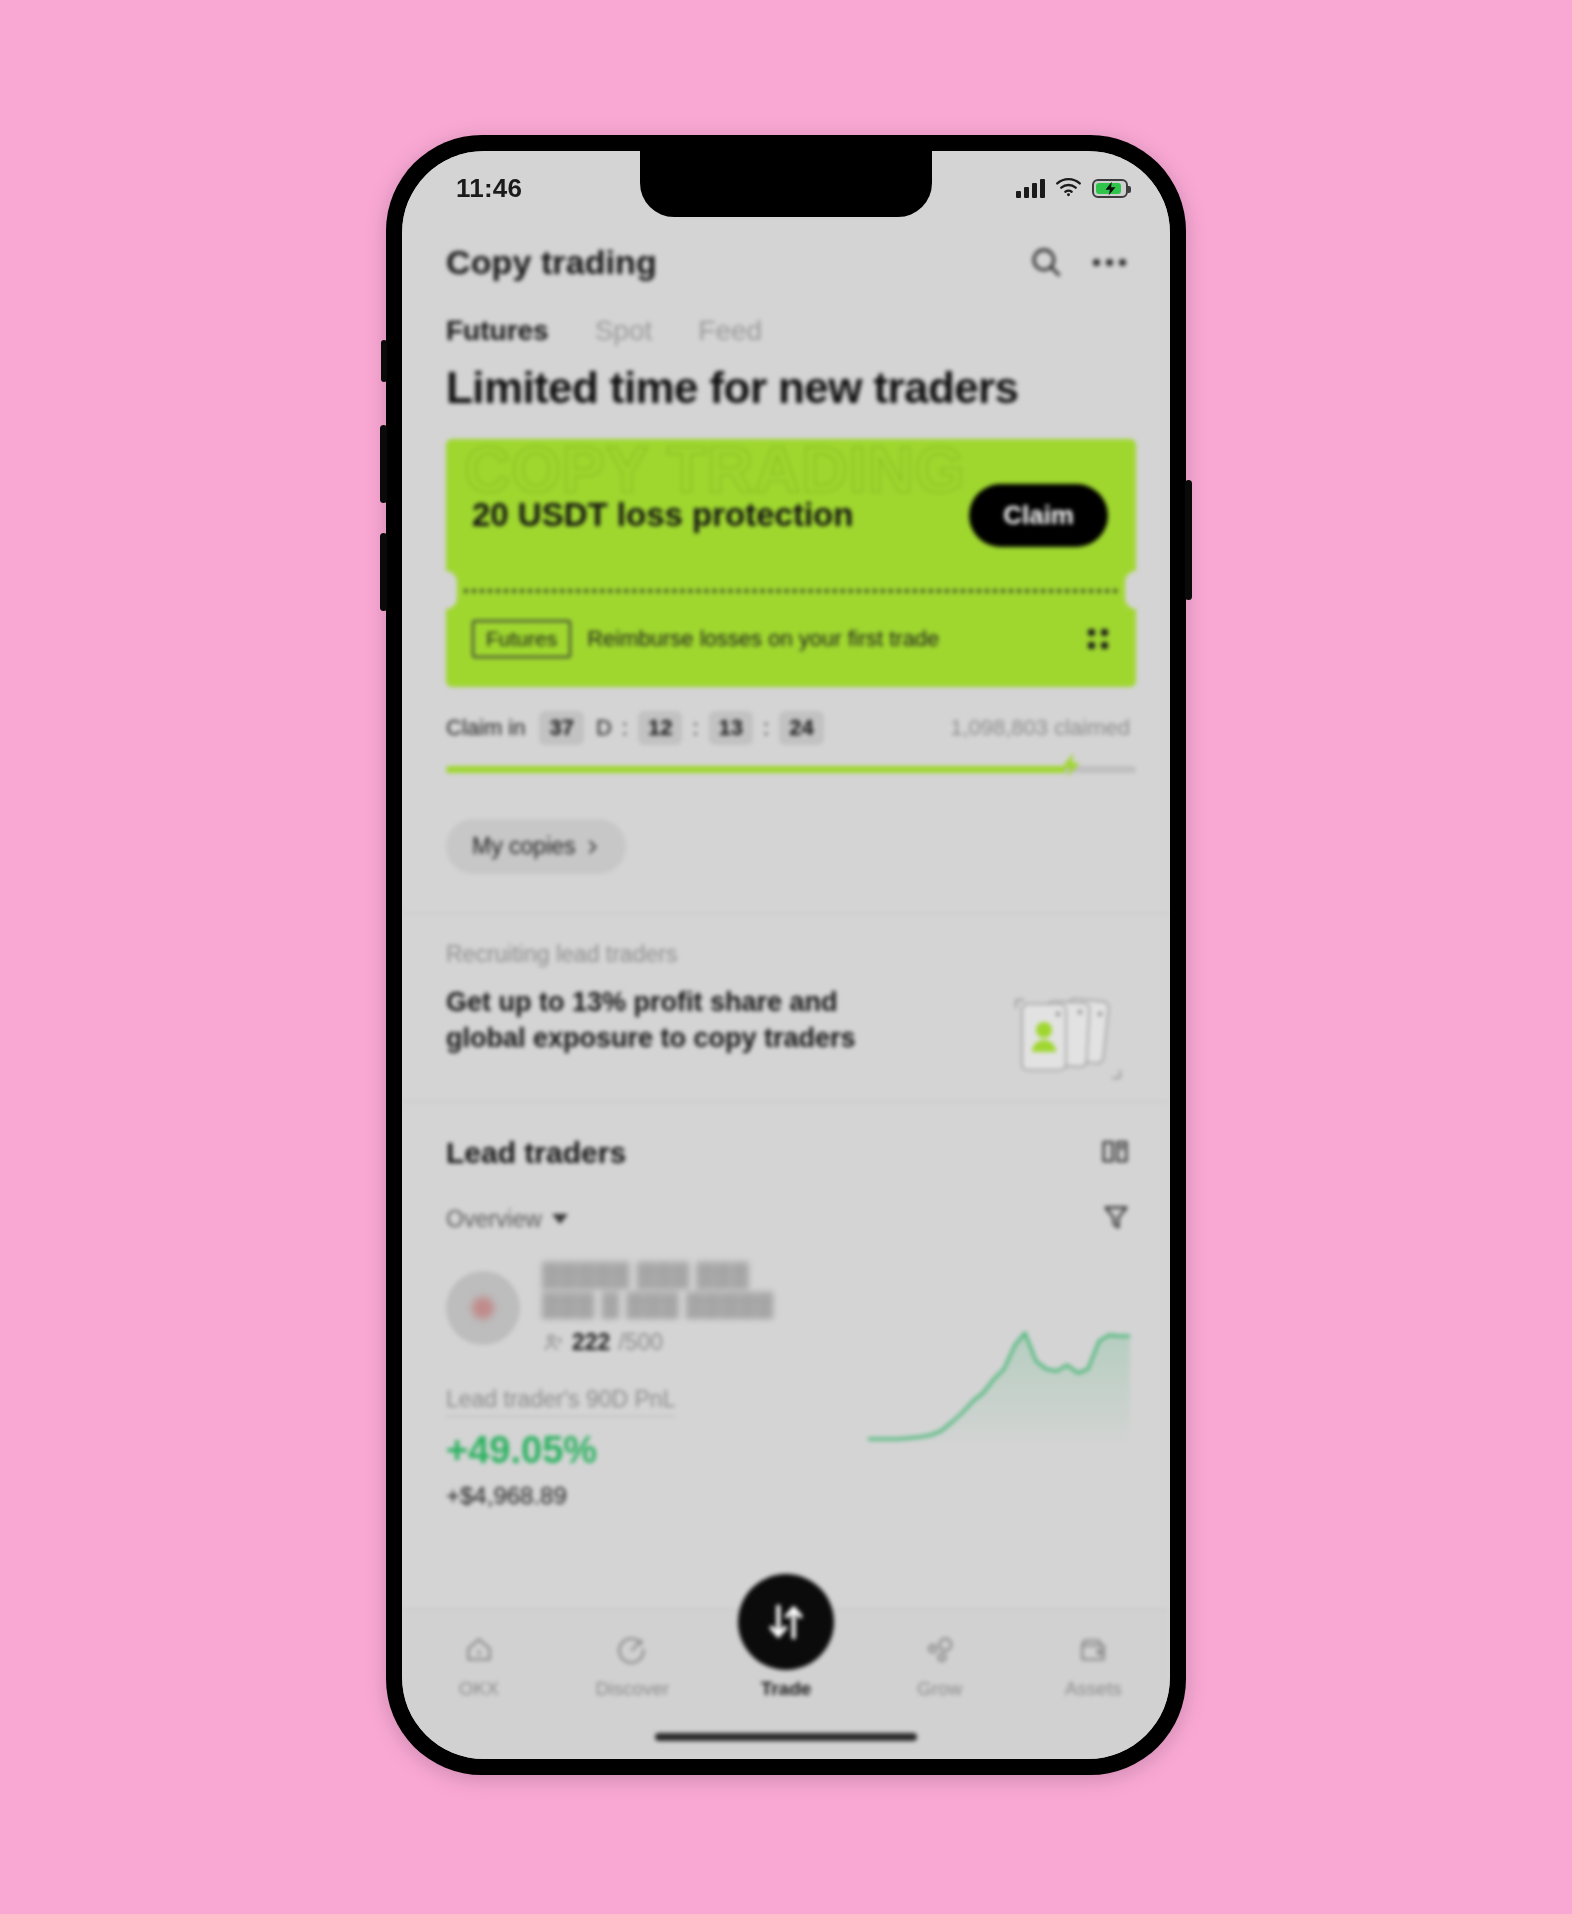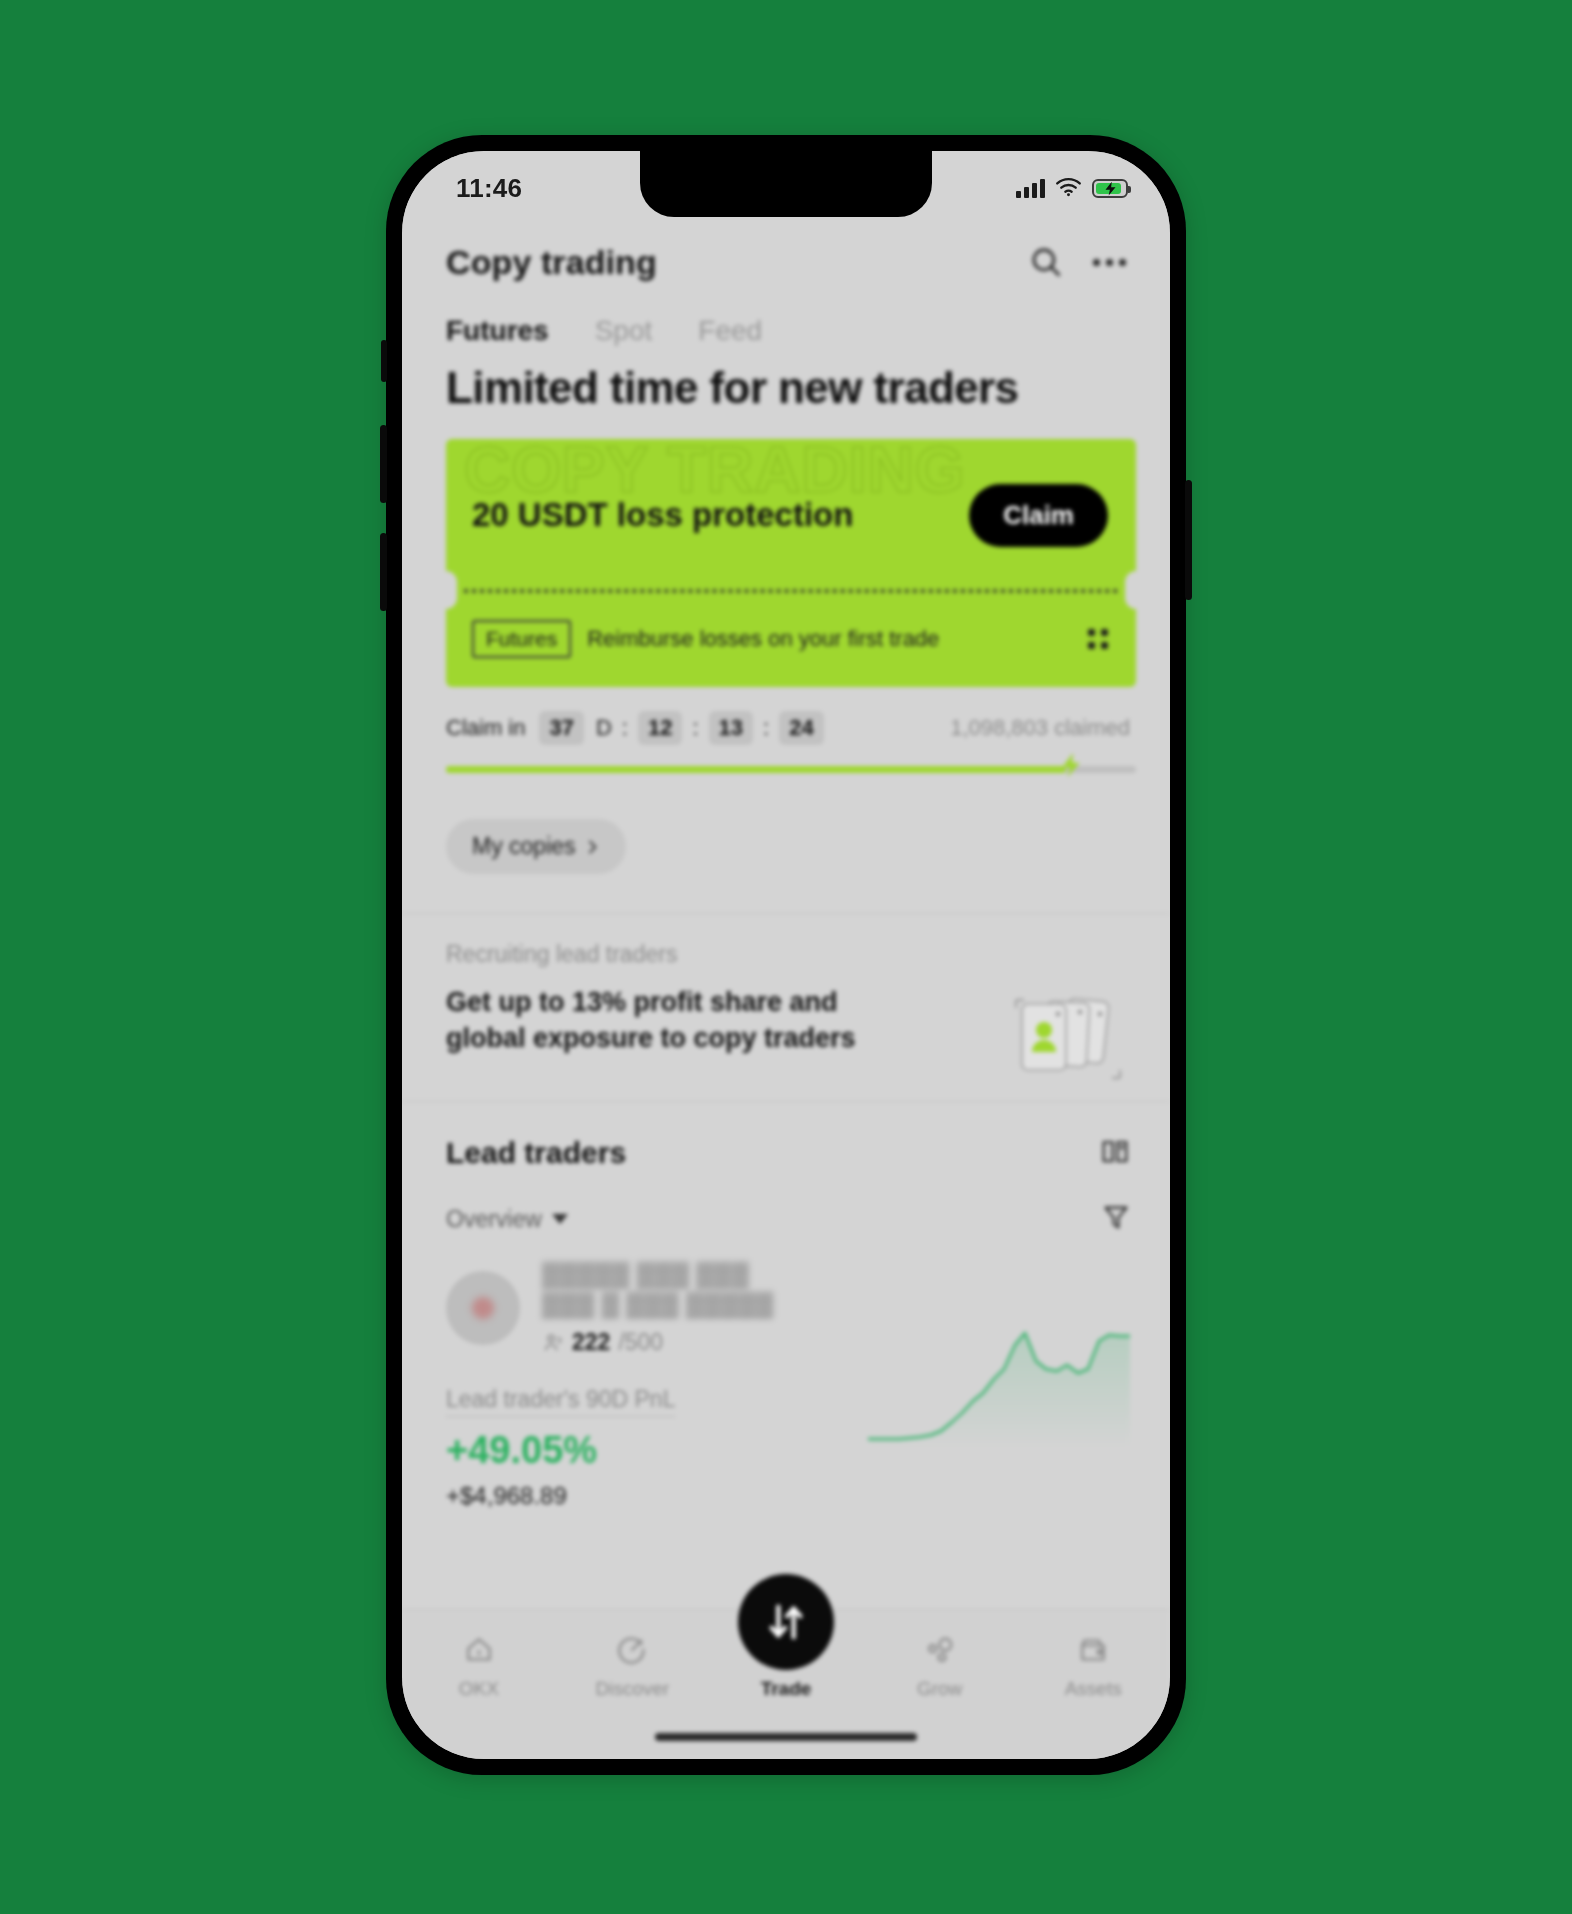--- a/index.html
+++ b/index.html
@@ -2,21 +2,21 @@
 <html><head>
 <meta charset="utf-8">
 <style>
   * { box-sizing: border-box; margin: 0; padding: 0; }
   html, body {
     width: 1572px; height: 1914px;
     background: #f7f7f8;
     font-family: "Liberation Sans", sans-serif;
     overflow: hidden;
   }
-  #stage { position: relative; width: 1572px; height: 1914px; background: #15803d; }
+  #stage { position: relative; width: 1572px; height: 1914px; background: #f9a8d4; }
 
   
   .phone-frame {
     position: absolute;
     left: 386px; top: 135px;
     width: 800px; height: 1640px;
     background: #000;
     border-radius: 96px;
     box-shadow: 0 4px 22px rgba(0,0,0,.18);
   }

